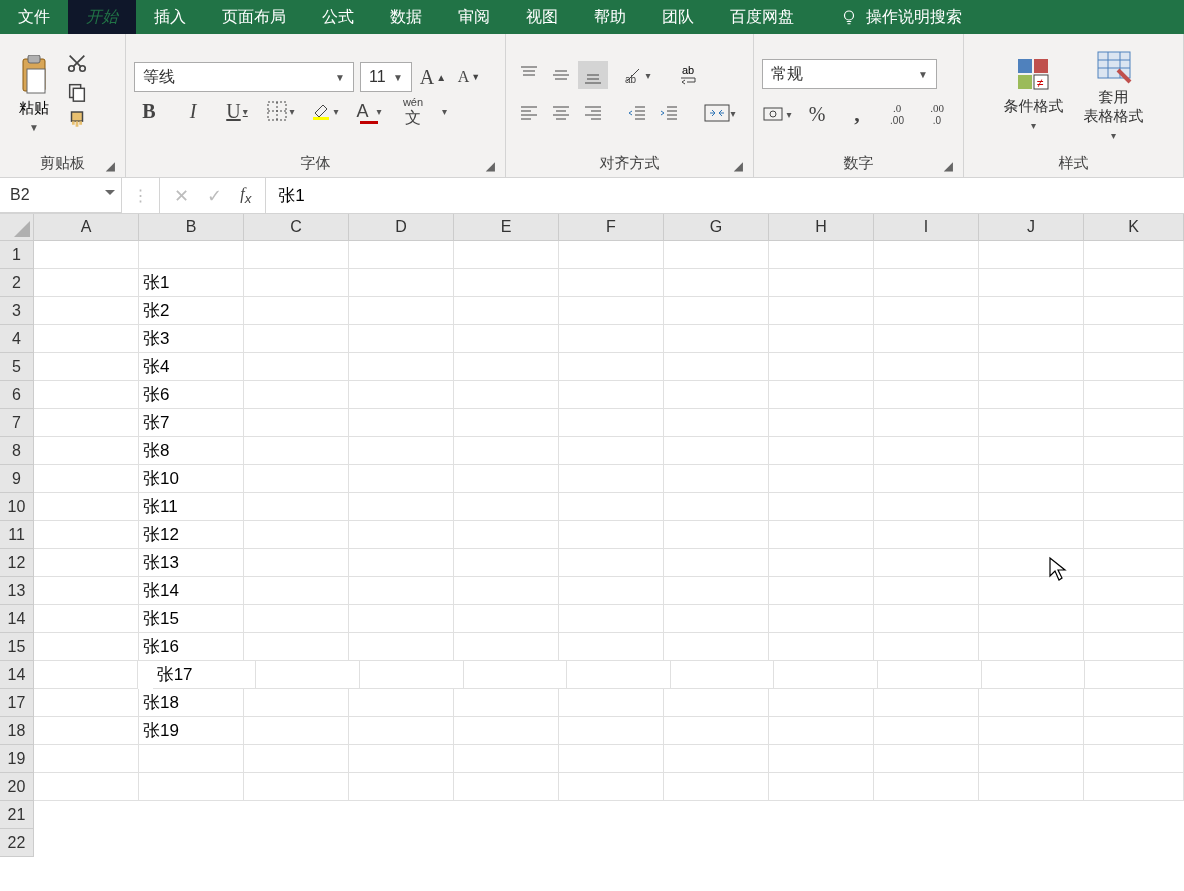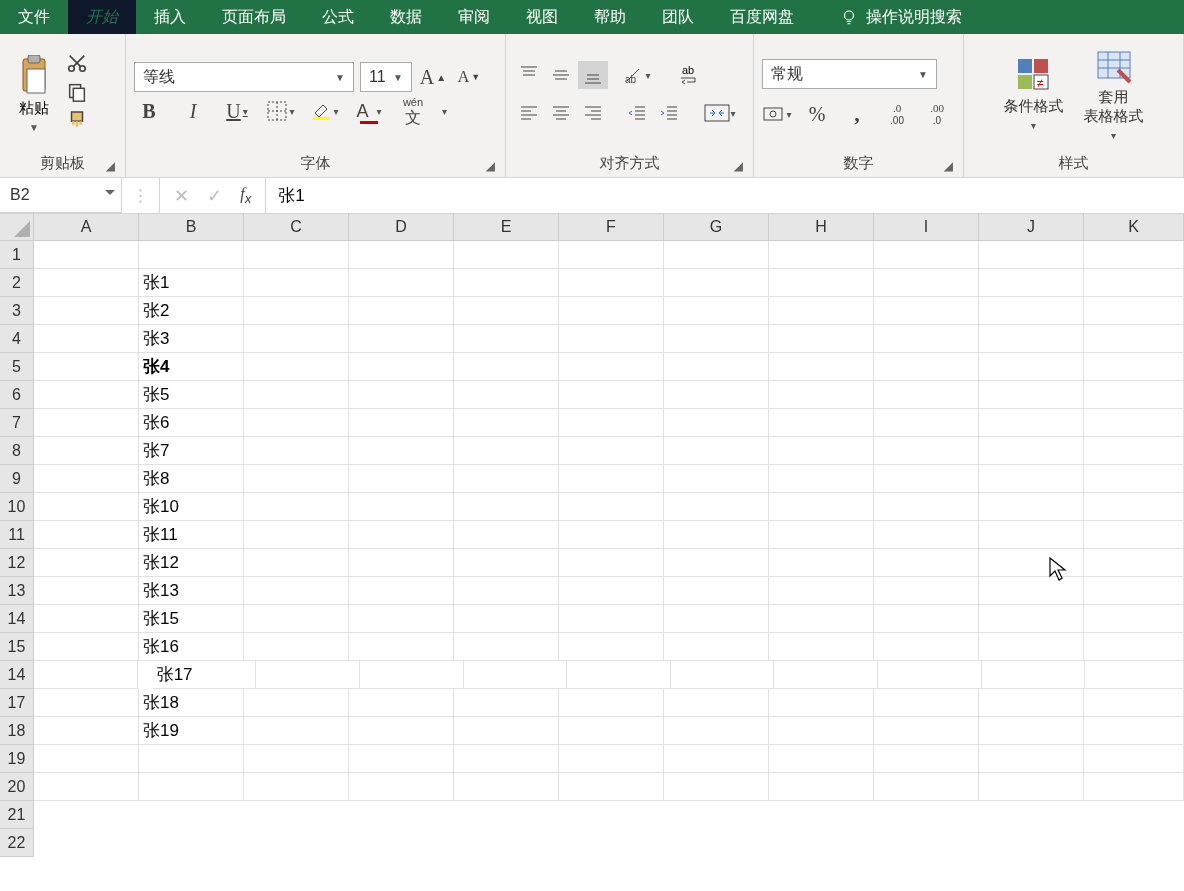--- a/index.html
+++ b/index.html
@@ -428,34 +428,21 @@
           <div class="cell" style="width: 105px;"></div>
           <div class="cell" style="width: 105px;"></div>
           <div class="cell" style="width: 105px;"></div>
           <div class="cell" style="width: 105px;"></div>
           <div class="cell" style="width: 105px;"></div>
           <div class="cell" style="width: 105px;"></div>
           <div class="cell" style="width: 100px;"></div>
         </div>
         <div class="cellrow">
           <div class="cell" style="width: 105px;"></div>
-          <div class="cell" style="width: 105px; font-weight: bold;">张4</div>
-          <div class="cell" style="width: 105px;"></div>
-          <div class="cell" style="width: 105px;"></div>
-          <div class="cell" style="width: 105px;"></div>
-          <div class="cell" style="width: 105px;"></div>
-          <div class="cell" style="width: 105px;"></div>
-          <div class="cell" style="width: 105px;"></div>
-          <div class="cell" style="width: 105px;"></div>
-          <div class="cell" style="width: 105px;"></div>
-          <div class="cell" style="width: 100px;"></div>
-        </div>
-        <div class="cellrow">
-          <div class="cell" style="width: 105px;"></div>
-          <div class="cell" style="width: 105px;">张5</div>
+          <div class="cell" style="width: 105px;">张4</div>
           <div class="cell" style="width: 105px;"></div>
           <div class="cell" style="width: 105px;"></div>
           <div class="cell" style="width: 105px;"></div>
           <div class="cell" style="width: 105px;"></div>
           <div class="cell" style="width: 105px;"></div>
           <div class="cell" style="width: 105px;"></div>
           <div class="cell" style="width: 105px;"></div>
           <div class="cell" style="width: 105px;"></div>
           <div class="cell" style="width: 100px;"></div>
         </div>
@@ -533,20 +520,33 @@
           <div class="cell" style="width: 105px;"></div>
           <div class="cell" style="width: 105px;"></div>
           <div class="cell" style="width: 105px;"></div>
           <div class="cell" style="width: 105px;"></div>
           <div class="cell" style="width: 105px;"></div>
           <div class="cell" style="width: 100px;"></div>
         </div>
         <div class="cellrow">
           <div class="cell" style="width: 105px;"></div>
           <div class="cell" style="width: 105px;">张13</div>
+          <div class="cell" style="width: 105px;"></div>
+          <div class="cell" style="width: 105px;"></div>
+          <div class="cell" style="width: 105px;"></div>
+          <div class="cell" style="width: 105px;"></div>
+          <div class="cell" style="width: 105px;"></div>
+          <div class="cell" style="width: 105px;"></div>
+          <div class="cell" style="width: 105px;"></div>
+          <div class="cell" style="width: 105px;"></div>
+          <div class="cell" style="width: 100px;"></div>
+        </div>
+        <div class="cellrow">
+          <div class="cell" style="width: 105px;"></div>
+          <div class="cell" style="width: 105px;">张14</div>
           <div class="cell" style="width: 105px;"></div>
           <div class="cell" style="width: 105px;"></div>
           <div class="cell" style="width: 105px;"></div>
           <div class="cell" style="width: 105px;"></div>
           <div class="cell" style="width: 105px;"></div>
           <div class="cell" style="width: 105px;"></div>
           <div class="cell" style="width: 105px;"></div>
           <div class="cell" style="width: 105px;"></div>
           <div class="cell" style="width: 100px;"></div>
         </div>

